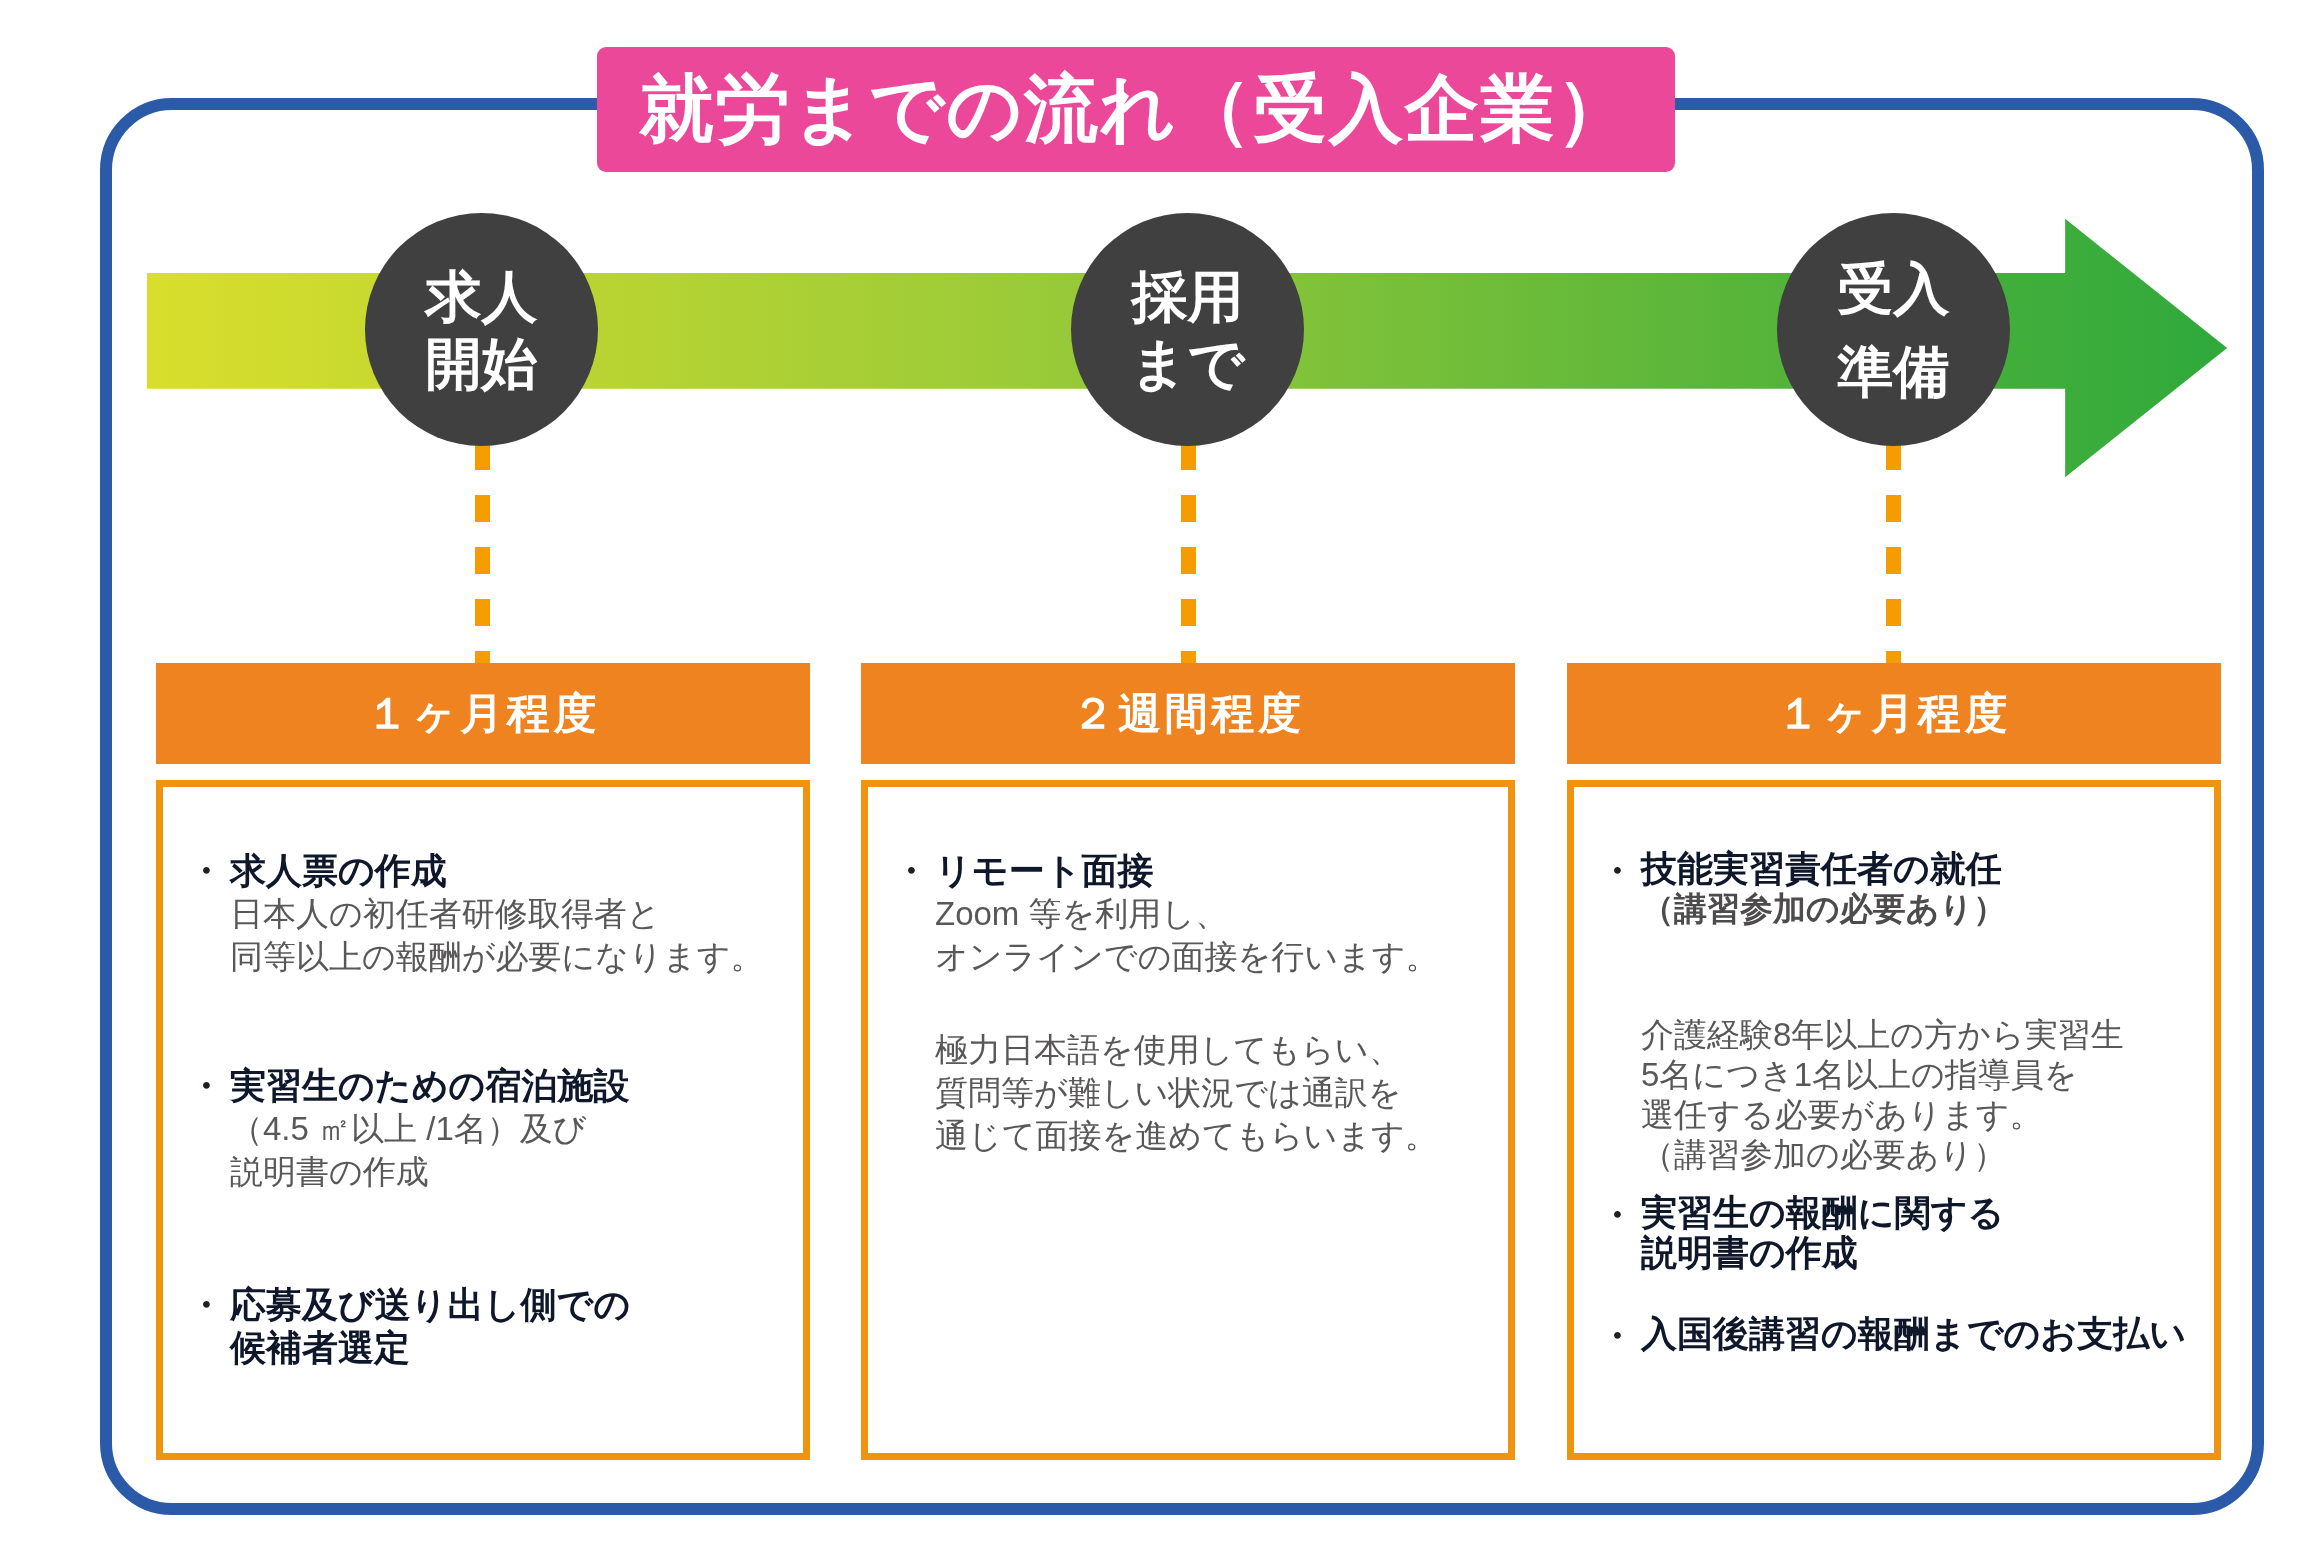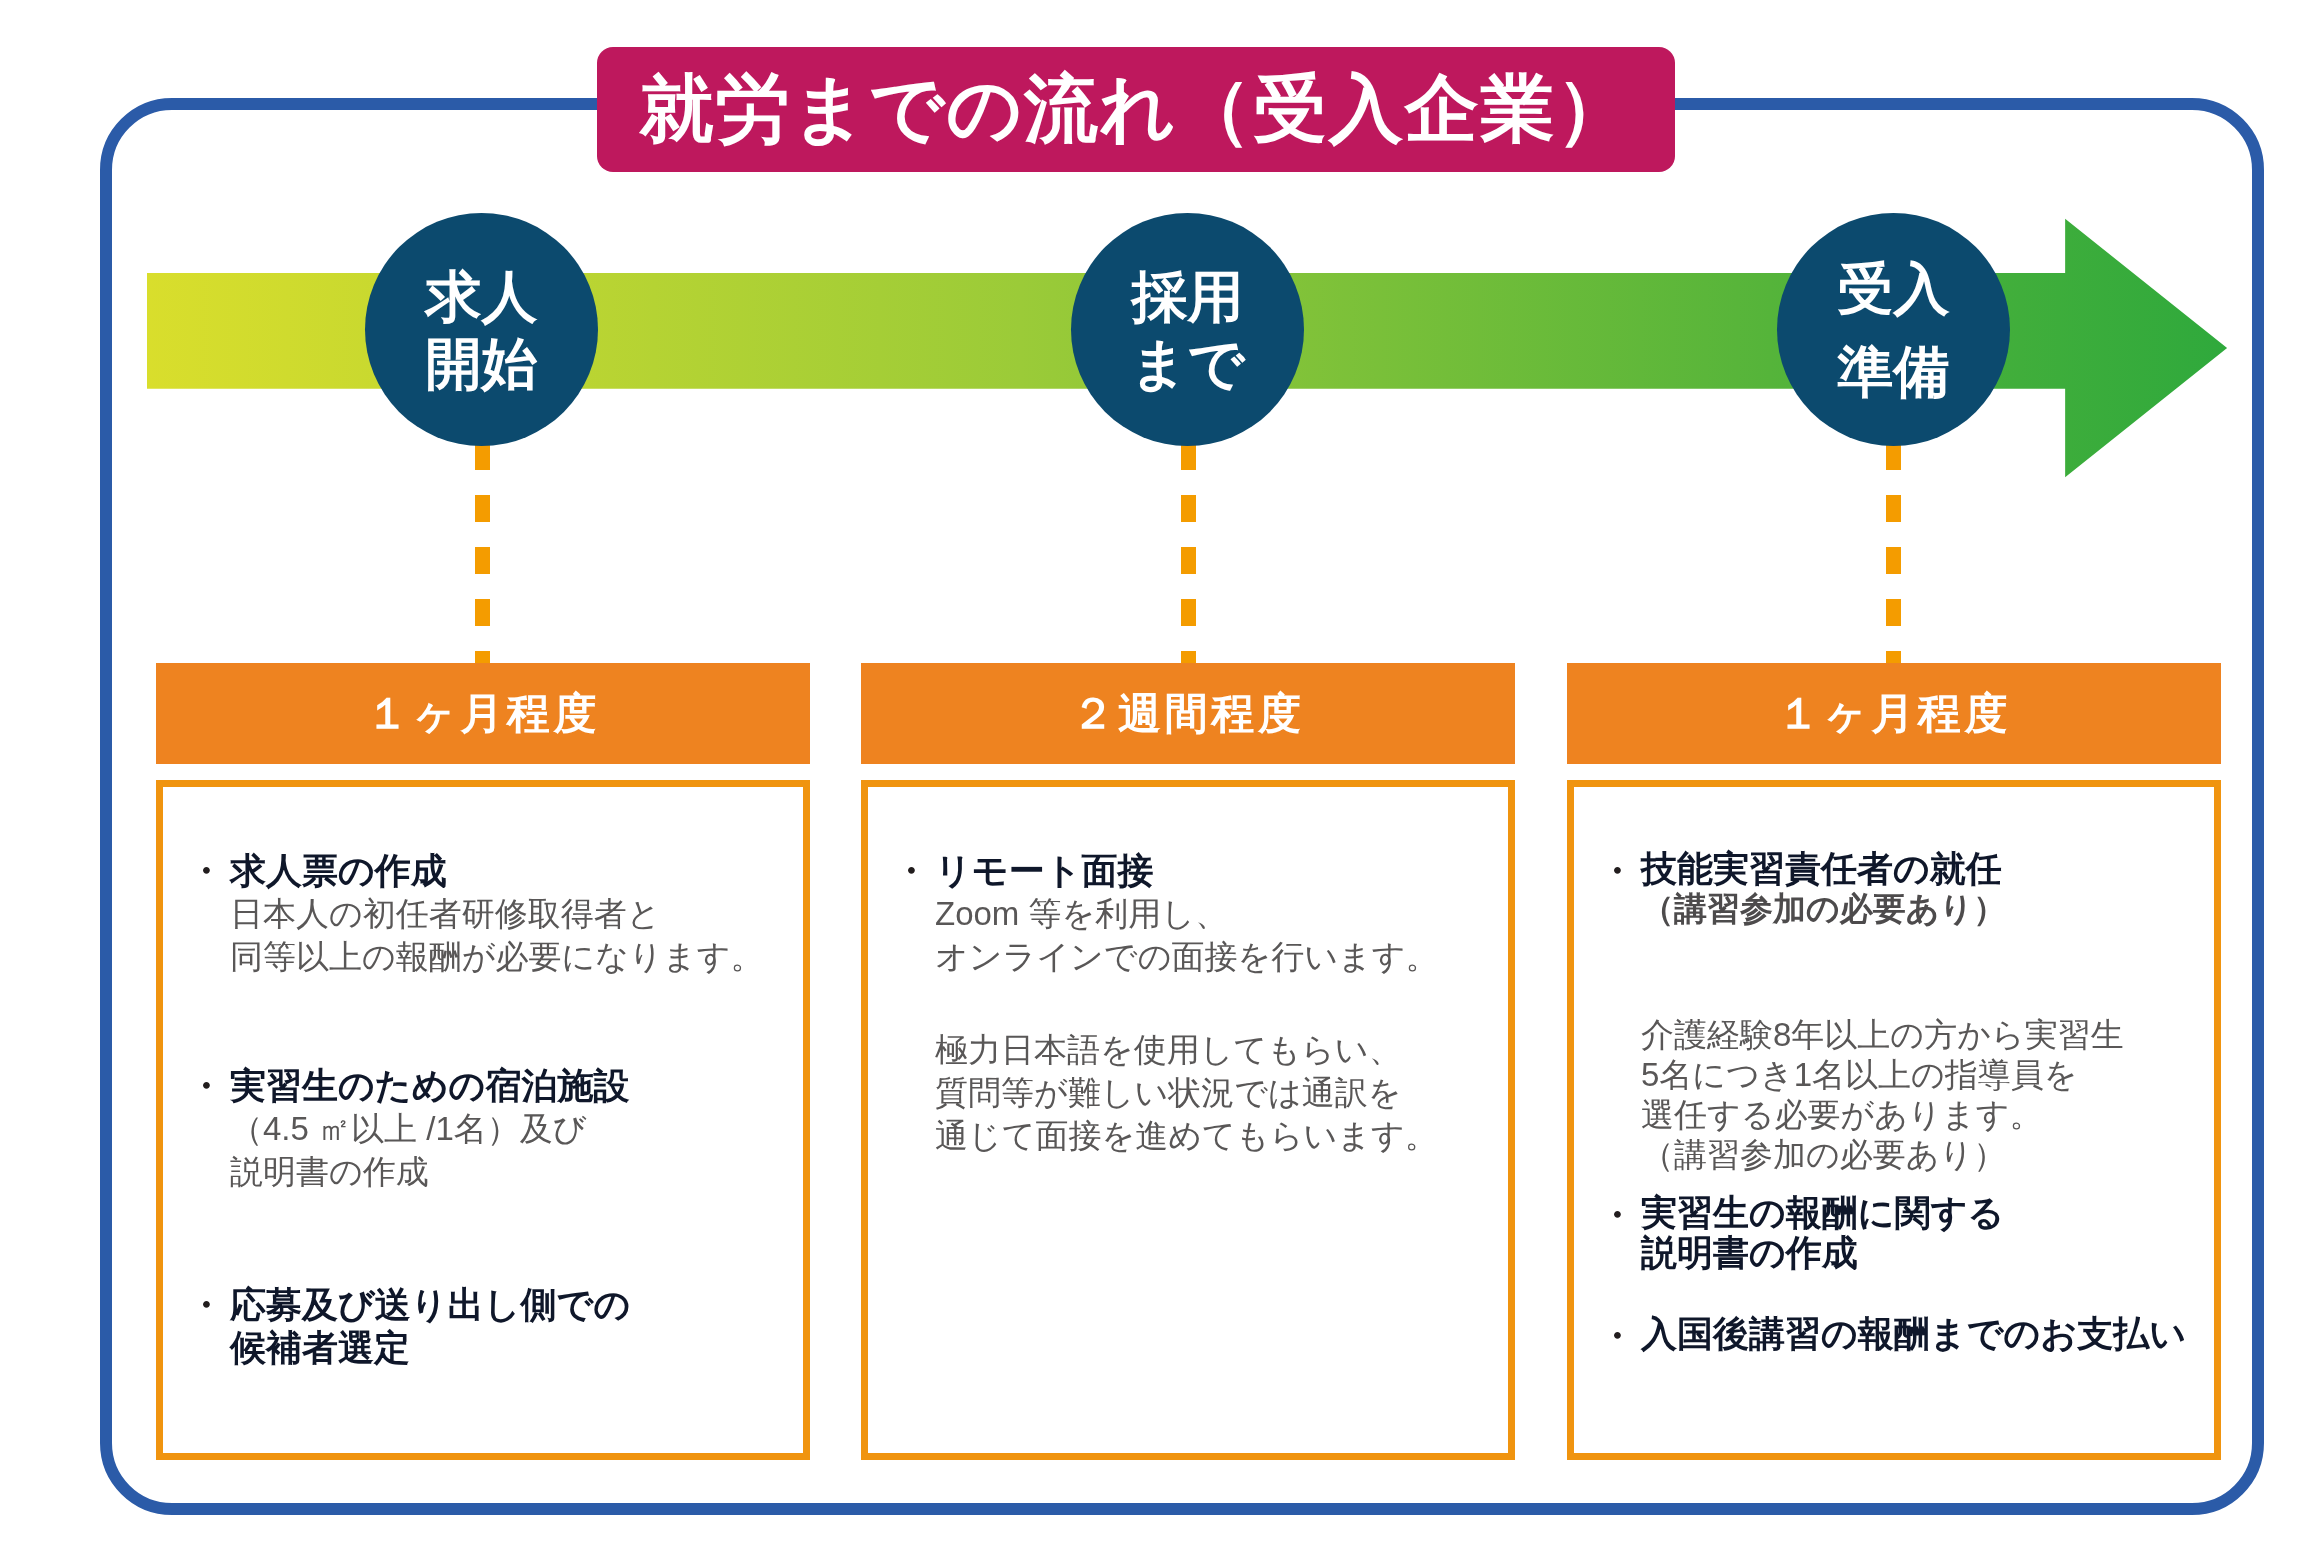--- a/index.html
+++ b/index.html
@@ -8,30 +8,30 @@
     font-family:"Liberation Sans","DejaVu Sans",sans-serif;overflow:hidden;
   }
   
   .outer-frame{
     position:absolute;left:100px;top:98px;width:2164px;height:1417px;
     border:12.7px solid #2B5BA8;border-radius:72px;box-sizing:border-box;background:transparent;
   }
   
   .title-banner{
     position:absolute;left:597px;top:47px;width:1078px;height:125px;
-    background:#be185d;border-radius:16px;display:flex;align-items:center;justify-content:center;
+    background:#ec4899;border-radius:9px;display:flex;align-items:center;justify-content:center;
     z-index:5;
   }
   .title-text{color:#ffffff;font-size:74px;font-weight:700;letter-spacing:1.8px;white-space:nowrap;}
   
   .arrow-svg{position:absolute;left:147px;top:217px;width:2081px;height:262px;z-index:1;}
   
   .step-circle{
     position:absolute;top:213px;width:233px;height:233px;border-radius:50%;
-    background:#0c4a6e;display:flex;flex-direction:column;align-items:center;justify-content:center;
+    background:#404040;display:flex;flex-direction:column;align-items:center;justify-content:center;
     z-index:3;
   }
   .step-circle span{color:#ffffff;font-size:56px;font-weight:700;line-height:67px;white-space:nowrap;}
   .circle-1{left:365px;}
   .circle-2{left:1071px;}
   .circle-3{left:1777px;gap:16px;}
   
   .dash{
     position:absolute;top:443px;width:14.5px;height:220px;z-index:2;
     background:repeating-linear-gradient(to bottom,#F49C00 0 27px,transparent 27px 52px);

